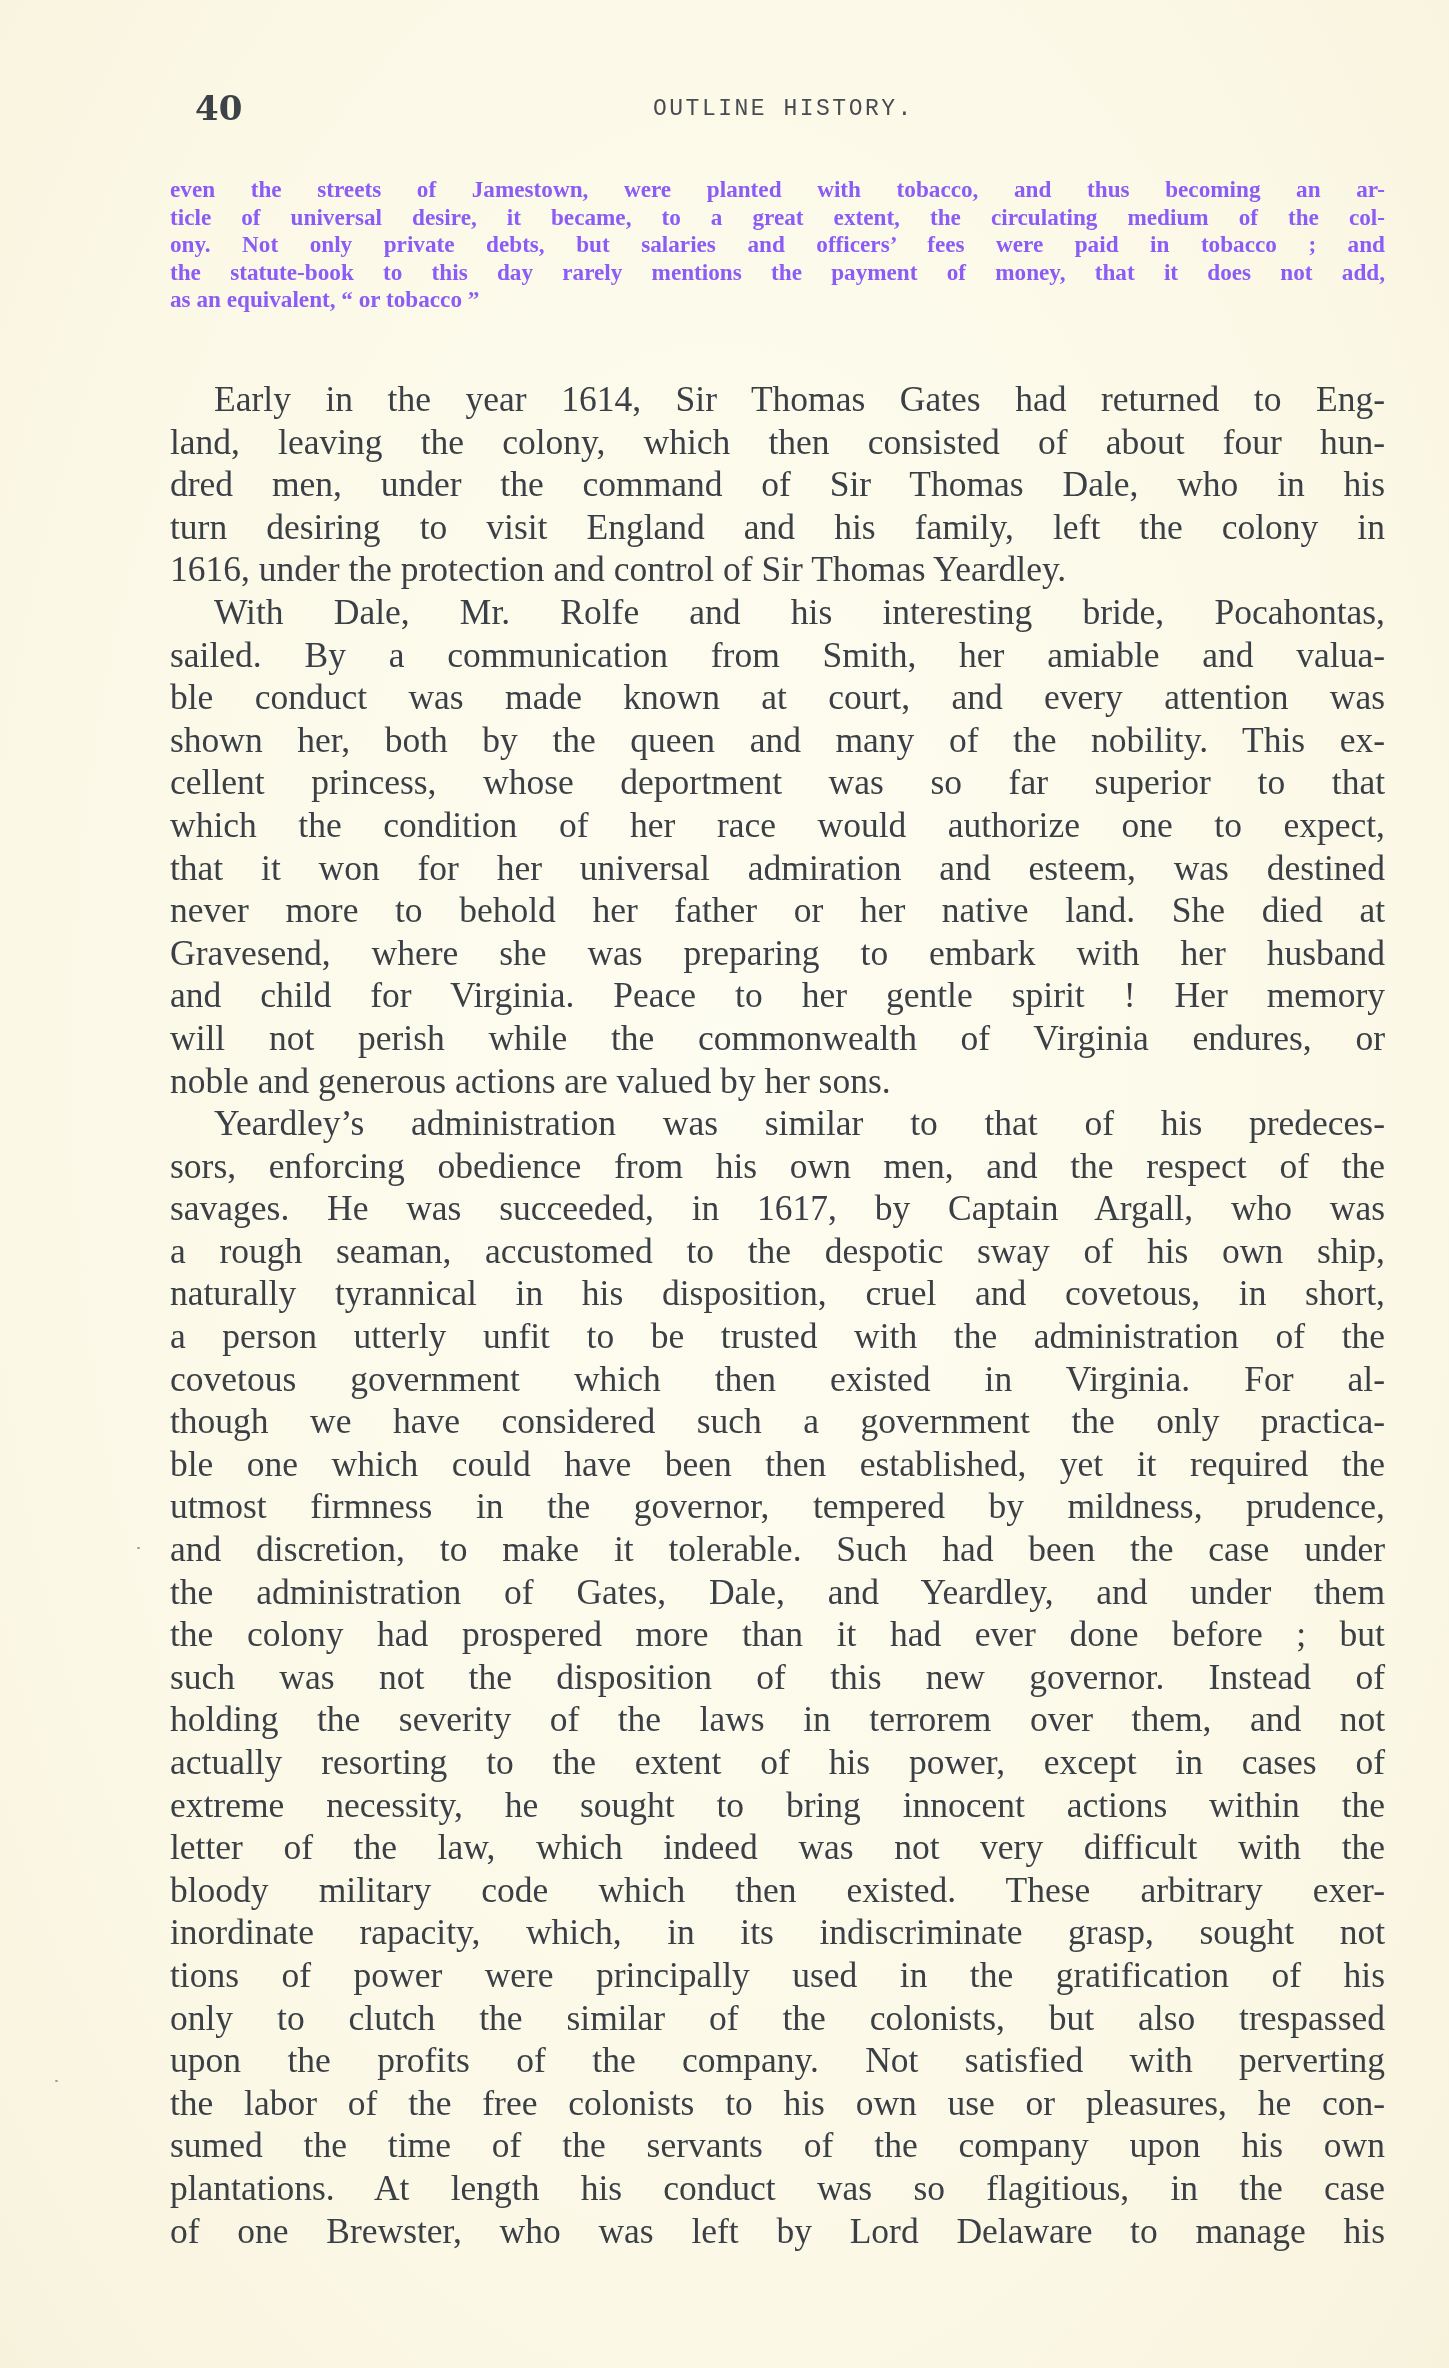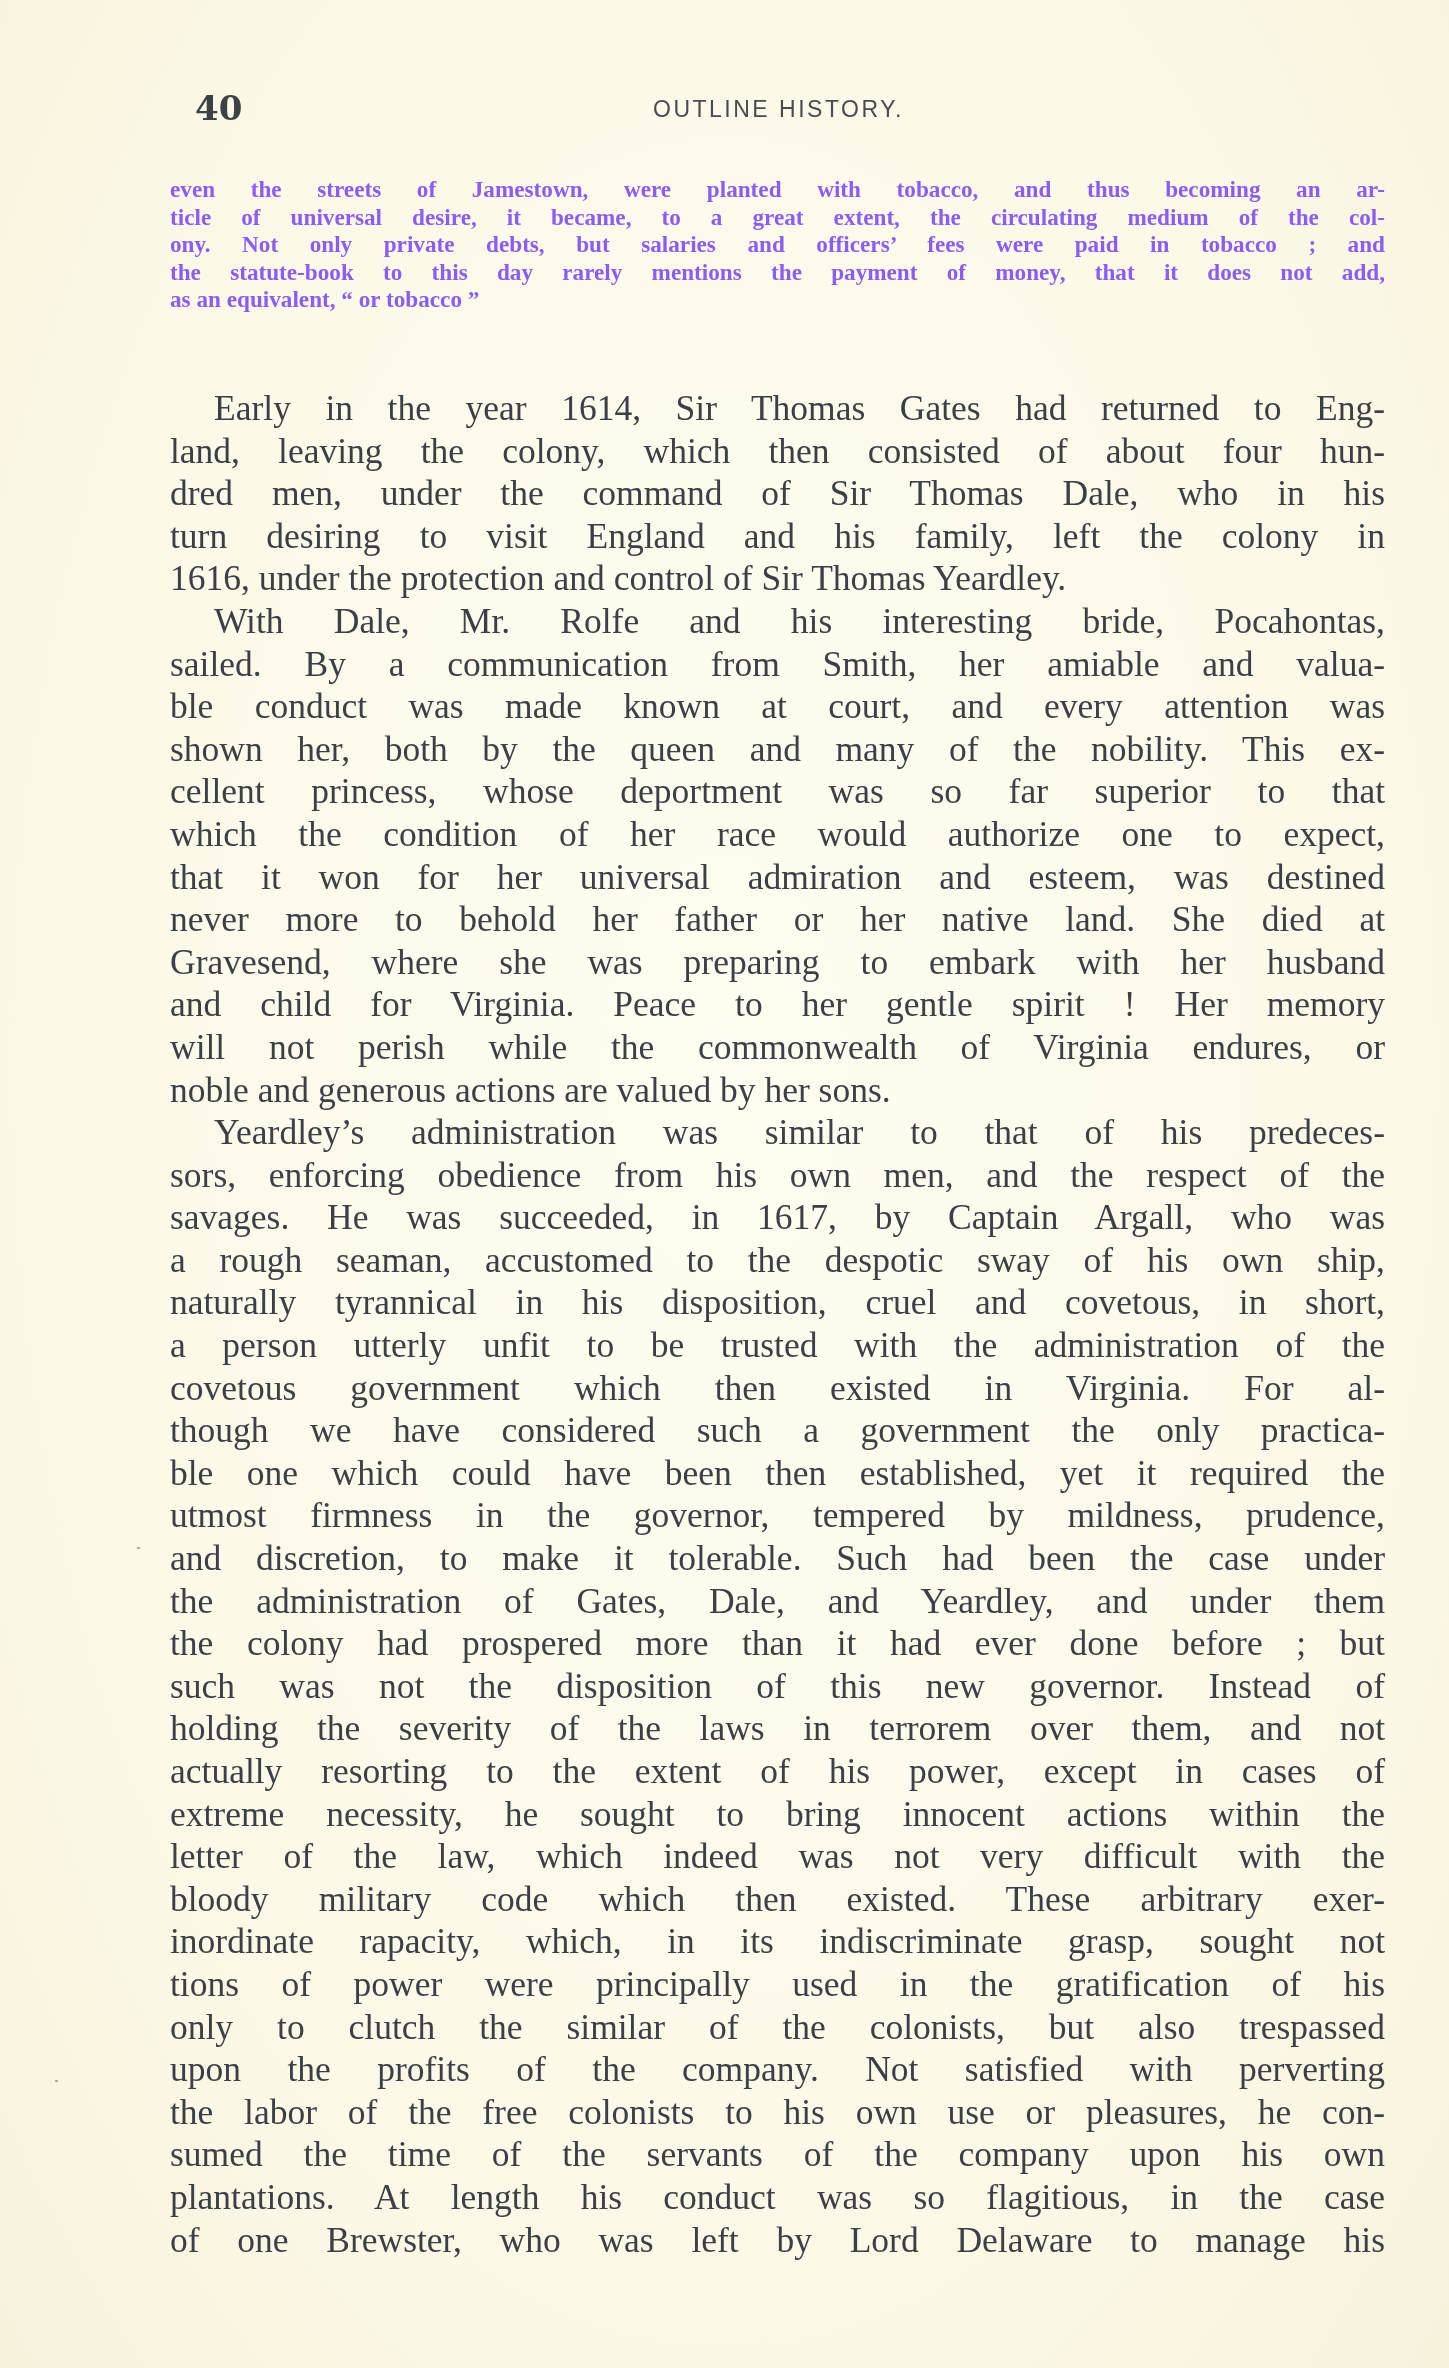--- a/index.html
+++ b/index.html
@@ -34,21 +34,21 @@
     color: #3d4148;
   }
   .running-title {
     position: absolute;
     left: 460px;
     top: 6px;
     font-size: 23px;
     letter-spacing: 2.5px;
     line-height: 30px;
     color: #484c52;
-    font-family: Liberation Sans, sans-serif;
+    font-family: Liberation Mono, monospace;
   }
   .footnote-block {
     position: absolute;
     top: 176px;
     left: 170px;
     width: 1215px;
     font-size: 23.2px;
     line-height: 27.5px;
     font-weight: bold;
     color: #8b5cf6;
@@ -56,21 +56,20 @@
   }
   .body-text {
     position: absolute;
     top: 378px;
     left: 170px;
     width: 1215px;
     font-size: 35.5px;
     line-height: 42.6px;
     color: #3b3f46;
     font-family: "Liberation Serif", "DejaVu Serif", serif;
-    margin-top: 9px;
   }
   .line {
     display: block;
     text-align: justify;
     text-align-last: justify;
     white-space: nowrap;
     overflow: visible;
   }
   .line.last {
     text-align-last: left;

